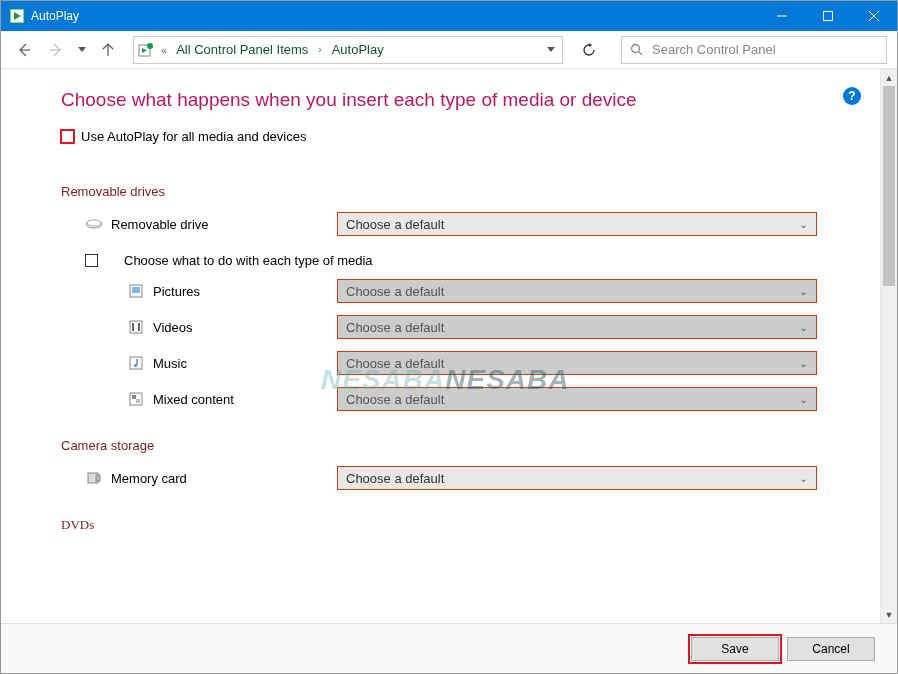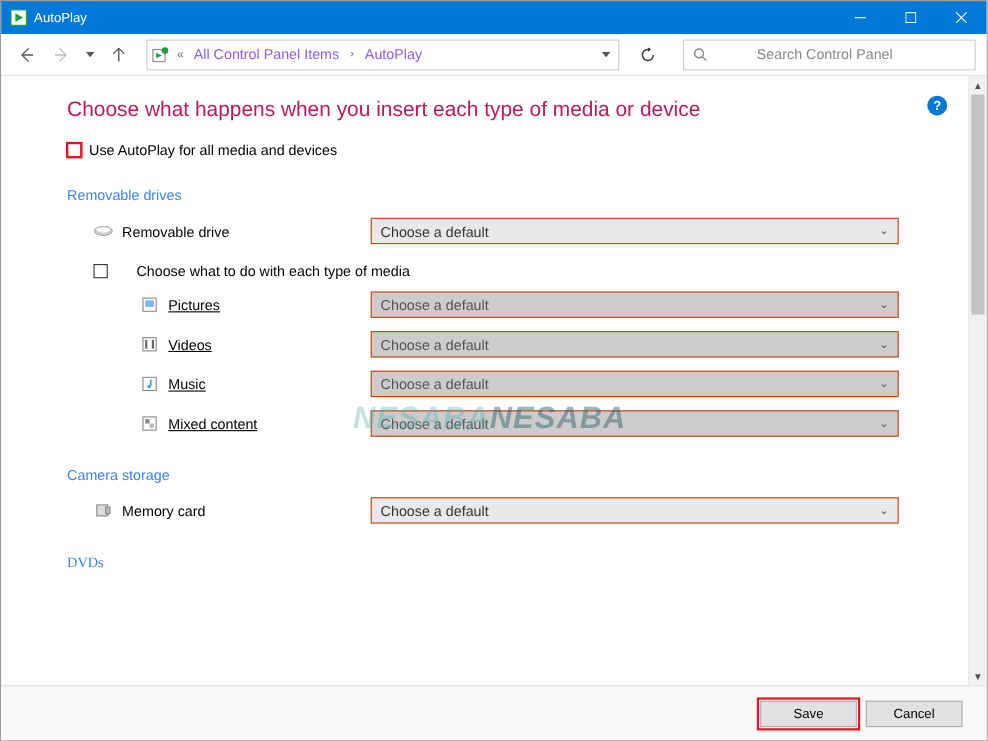--- a/index.html
+++ b/index.html
@@ -13,52 +13,52 @@
 .titlebar .win-btn { width: 46px; height: 30px; display: flex; align-items: center; justify-content: center; color: #fff; }
 
 
 .navbar { height: 38px; border-bottom: 1px solid #e5e5e5; display: flex; align-items: center; padding: 0 10px; gap: 6px; background: #fff; }
 .nav-arrow { width: 26px; height: 26px; display: flex; align-items: center; justify-content: center; color: #555; }
 .nav-arrow.disabled { color: #bbb; }
 .nav-dd { width: 14px; color: #555; display:flex; align-items:center; justify-content:center;}
 .breadcrumb-wrap { flex: 0 0 auto; display: flex; align-items: center; border: 1px solid #ccc; height: 28px; margin-left: 6px; background: #fff; width: 430px; }
 .breadcrumb-wrap .bc-icon { width: 24px; display:flex; align-items:center; justify-content:center;}
 .breadcrumb-wrap .bc-sep { padding: 0 3px; color: #666; font-size: 11px;}
-.breadcrumb-wrap .bc-item { padding: 0 6px; font-size: 13px; color: #8b5cf6; height: 100%; display: flex; align-items: center; }
+.breadcrumb-wrap .bc-item { padding: 0 6px; font-size: 13px; color: #14532d; height: 100%; display: flex; align-items: center; }
 .breadcrumb-wrap .bc-chev { padding: 0 4px; color: #666; font-size: 10px; }
 .breadcrumb-wrap .bc-dd { margin-left: auto; width: 22px; display:flex; align-items:center; justify-content:center; color:#555; }
 .refresh-btn { width: 28px; height: 28px; border: 1px solid transparent; display:flex; align-items:center; justify-content:center; margin-left: 6px; color:#333;}
-.search-wrap { flex: 1; border: 1px solid #ccc; height: 28px; margin-left: 12px; display:flex; align-items:center; padding: 0 8px; color:#777; font-size: 13px; gap: 36px;}
+.search-wrap { flex: 1; border: 1px solid #ccc; height: 28px; margin-left: 12px; display:flex; align-items:center; padding: 0 8px; color:#777; font-size: 13px;}
 .search-wrap .search-icon { margin-right: 8px; color:#888;}
 .search-wrap input { border:none; outline:none; flex:1; font-size:13px; color:#333;}
 .search-wrap input::placeholder { color: #888; }
 
 
 .content-wrap { position: relative; height: calc(674px - 30px - 38px - 50px - 2px); overflow: hidden; display:flex;}
 .content-scroll { flex: 1; overflow-y: auto; padding: 20px 60px 10px 60px;}
 .scrollbar-track { width: 17px; background: #f0f0f0; border-left: 1px solid #e8e8e8; position: relative;}
 .scrollbar-thumb { position:absolute; left:2px; right:2px; top: 17px; height: 200px; background: #c2c2c2;}
 .scrollbar-arrow { position:absolute; left:0; right:0; height:17px; display:flex; align-items:center; justify-content:center; color:#555; font-size:9px;}
 .scrollbar-arrow.up { top:0; }
 .scrollbar-arrow.down { bottom:0; }
 
 .page-title { color: #be185d; font-size: 19px; font-weight: 400; margin-bottom: 18px; }
 .help-icon { position:absolute; top: 18px; right: 36px; width:18px; height:18px; border-radius:50%; background:#0078d7; color:#fff; font-size:12px; font-weight:bold; display:flex; align-items:center; justify-content:center;}
 
-.master-row { display:flex; align-items:center; margin-bottom: 26px; font-size: 13px; text-align: right;}
+.master-row { display:flex; align-items:center; margin-bottom: 40px; font-size: 13px; text-align: right;}
 .checkbox { width:13px; height:13px; border:1px solid #333; margin-right:7px; position:relative; background:#fff;}
 .checkbox.highlighted { outline: 2px solid #e81123; outline-offset: -1px; border-color:#e81123;}
 
-.section-label { font-size: 13px; color: #3b82f6; margin-bottom: 12px; margin-top: 10px;}
+.section-label { font-size: 13px; color: #7f1d1d; margin-bottom: 12px; margin-top: 10px;}
 
 .option-row { display:flex; align-items:center; margin-left: 24px; margin-bottom: 10px; font-size: 13px; height: 26px;}
 .option-row .opt-icon { width: 18px; height: 16px; margin-right: 8px; display:flex; align-items:center; justify-content:center;}
 .option-row .opt-label { width: 226px; }
 .option-row.sub { margin-left: 66px; }
-.option-row.sub .opt-label { width: 184px; text-decoration: underline; }
+.option-row.sub .opt-label { width: 184px; }
 
 .combo { flex: 0 0 480px; height: 24px; border: 1px solid #c2410c; background: #e9e9e9; display:flex; align-items:center; padding: 0 8px; font-size:13px; color:#333; position:relative;}
 .combo .combo-arrow { margin-left:auto; color:#555; font-size:10px;}
 .combo.disabled { background: #cccccc; color:#555;}
 
 .subcheck-row { display:flex; align-items:center; margin-left: 24px; font-size:13px; margin-top: 16px; margin-bottom: 10px; gap: 19px;}
 
 
 .footer { height: 50px; border-top: 1px solid #ddd; background: #f9f9f9; display:flex; align-items:center; justify-content:flex-end; padding-right: 22px; gap: 8px;}
 .btn { width: 88px; height: 24px; border: 1px solid #adadad; background: #e1e1e1; font-size:12px; display:flex; align-items:center; justify-content:center;}

